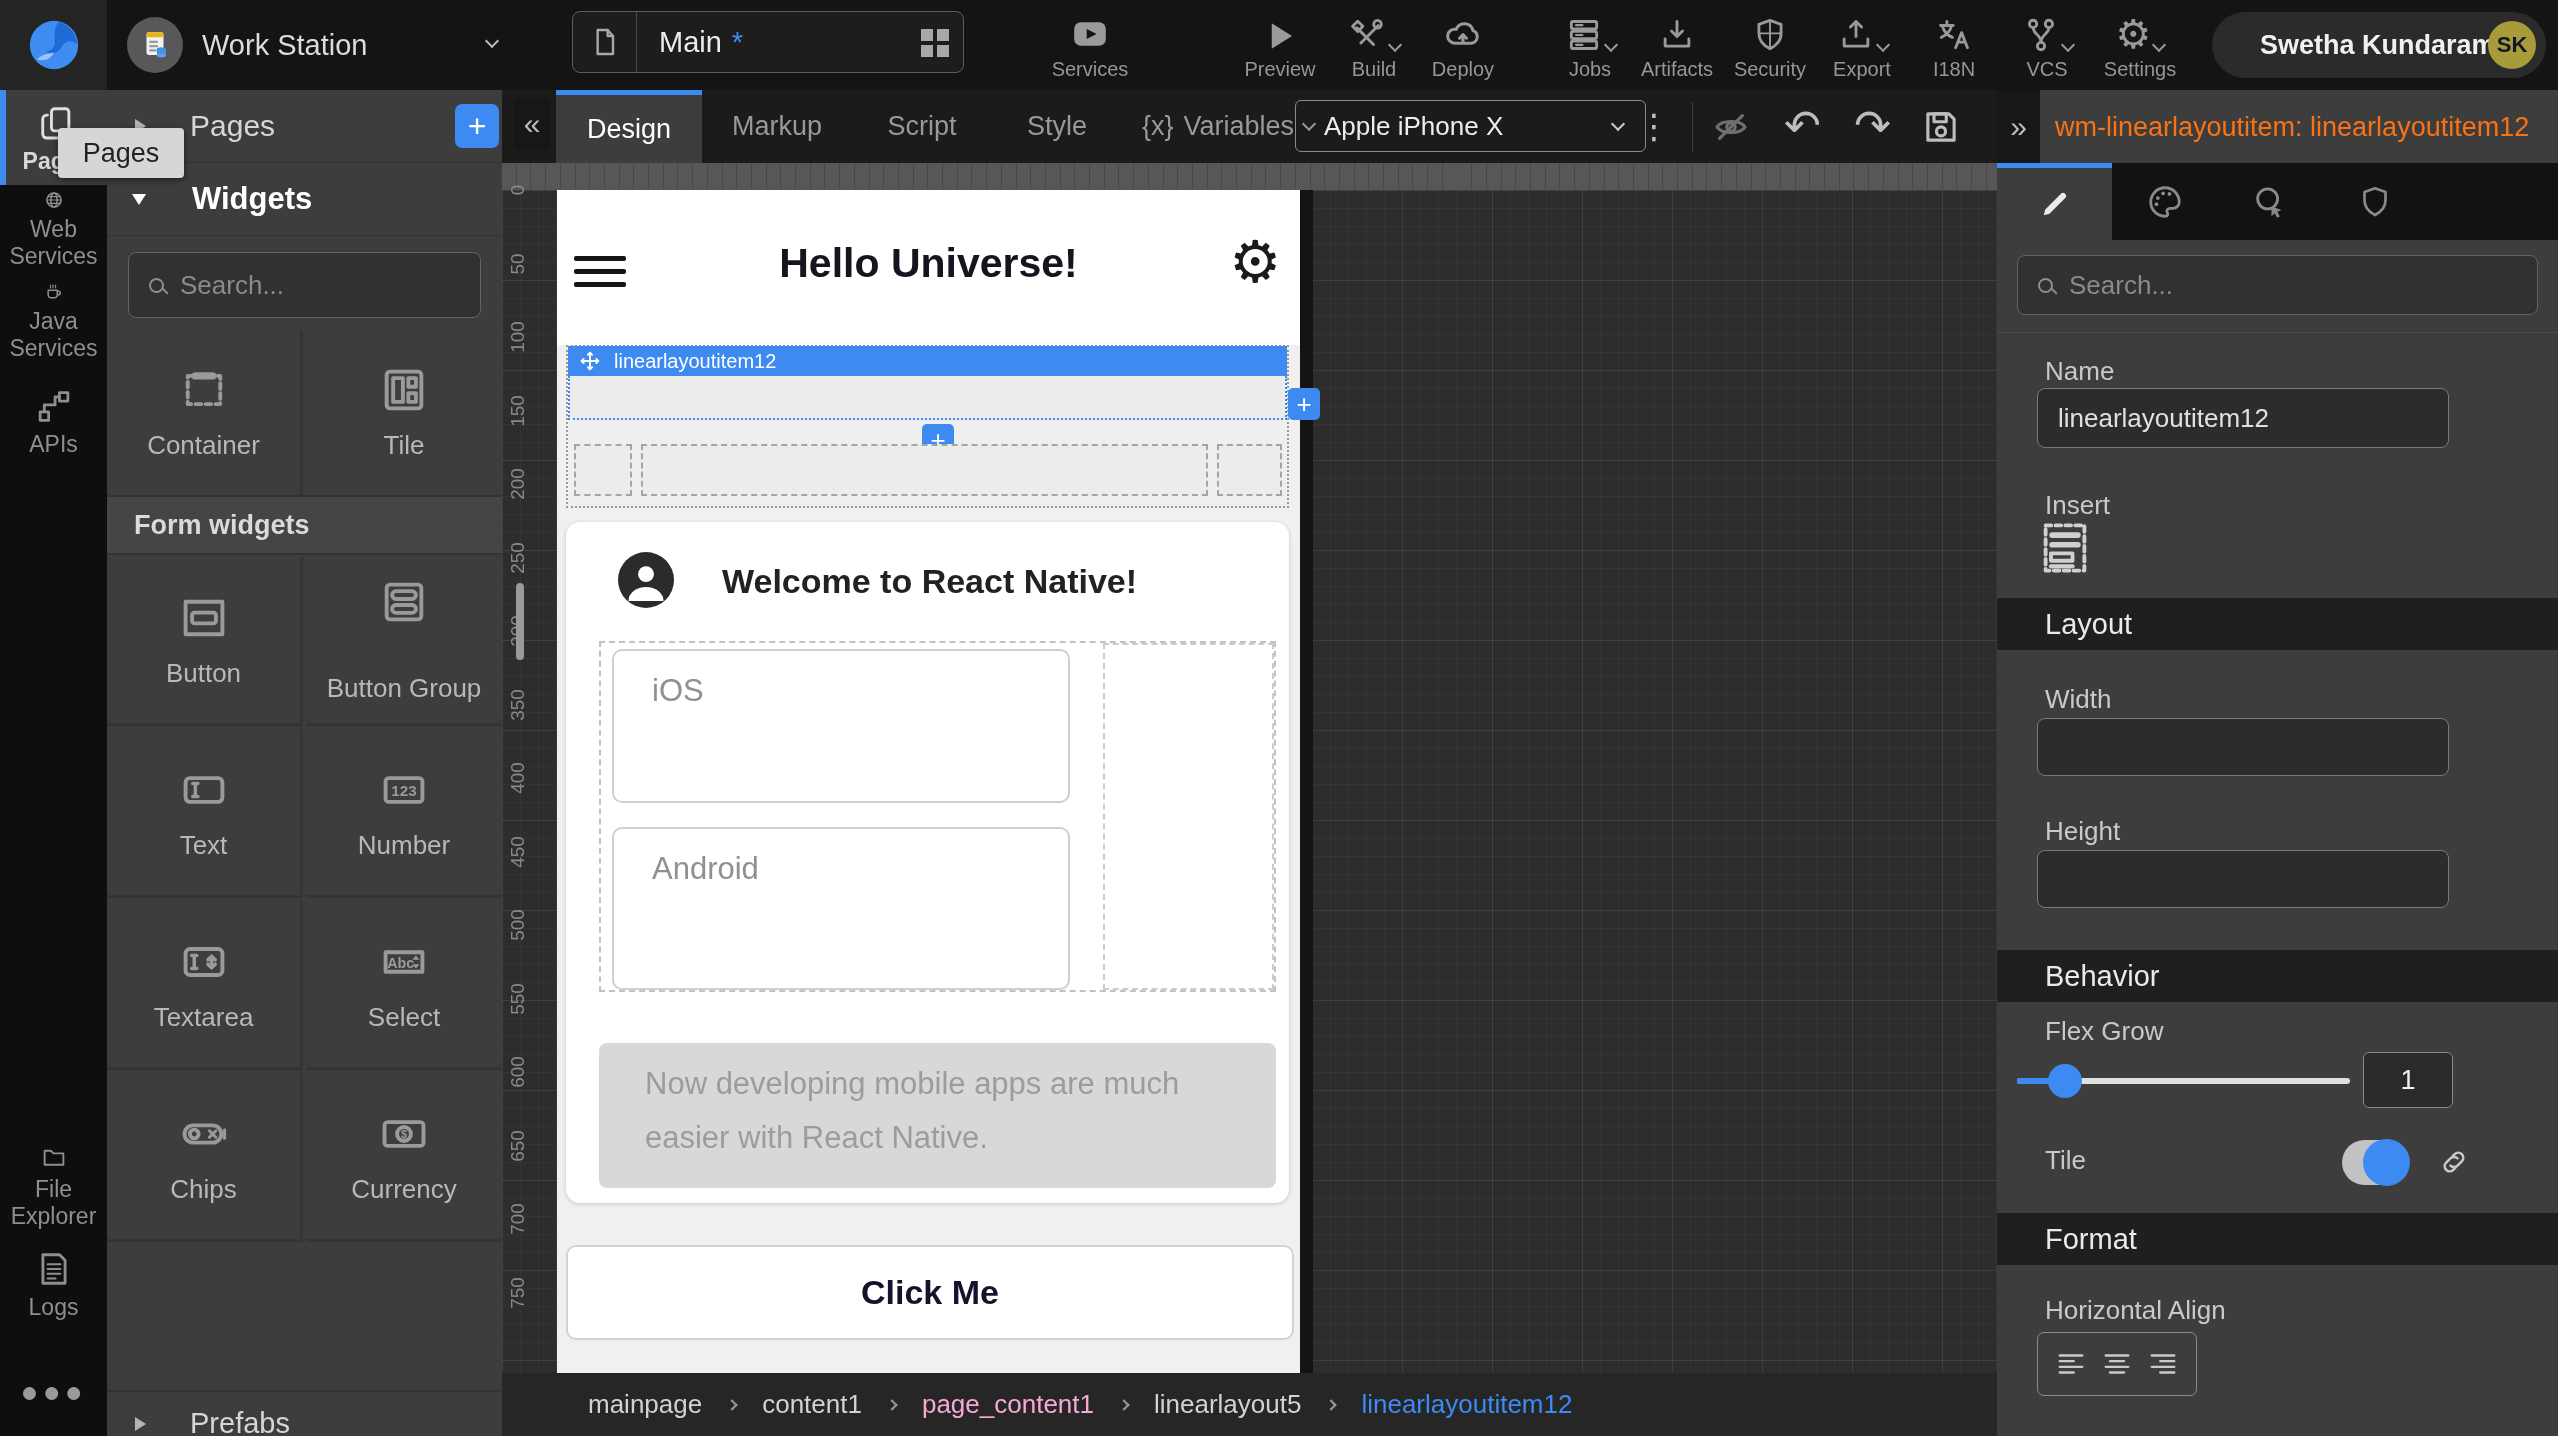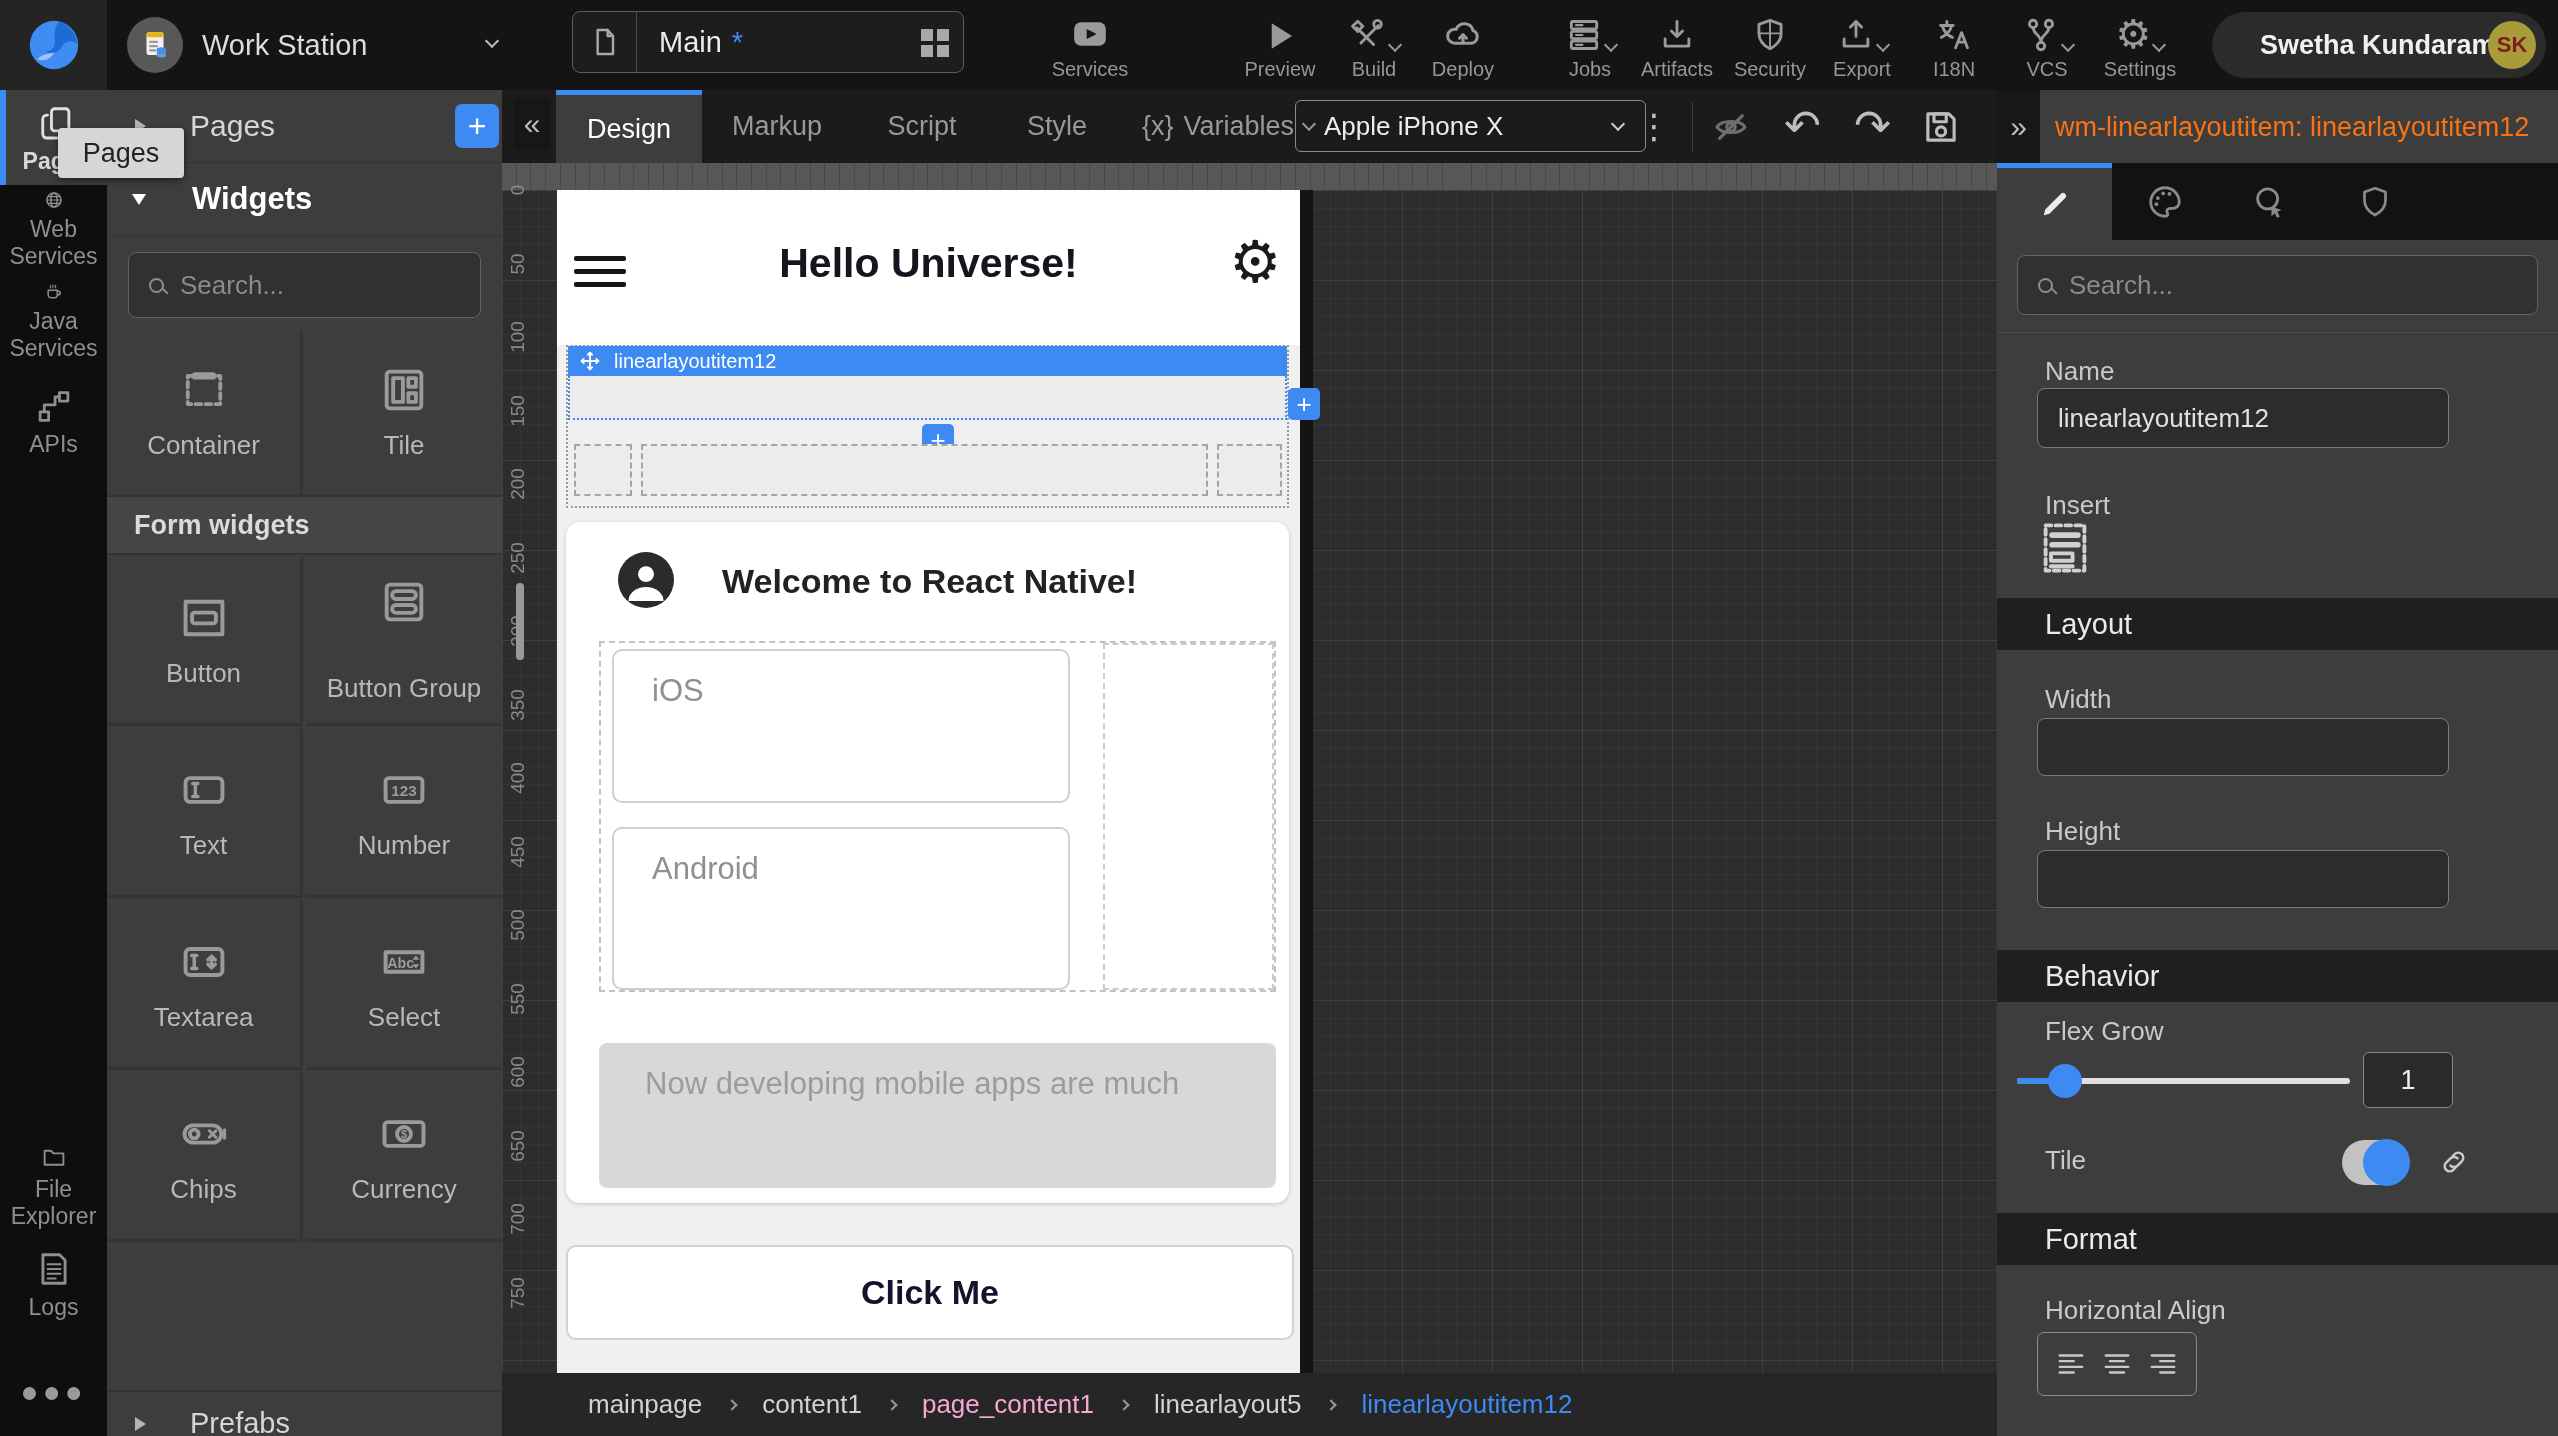--- a/index.html
+++ b/index.html
@@ -196,21 +196,21 @@
     <div class="action" style="left:2140px;">
       <div class="irow">
           <span style="font-size:40px;line-height:40px;color:#9a9a9a;font-family:'DejaVu Sans',sans-serif;">⚙</span>
           <span class="chev" style="margin-bottom:4px;color:#9a9a9a;"></span>
         </div>
       <div class="alabel">Settings</div>
     </div>
 
     <div class="pill" style="left:2212px;top:12px;width:334px;height:66px;">
       <span style="margin-left:48px;font-size:27px;font-weight:bold;color:#f0f0f0;white-space:nowrap;">Swetha Kundaram</span>
-      <div style="position:absolute;right:10px;top:9px;width:48px;height:48px;border-radius:50%;background:#a79b3a;display:flex;align-items:center;justify-content:center;font-size:22px;font-weight:bold;color:#7f1d1d;">SK</div>
+      <div style="position:absolute;right:10px;top:9px;width:48px;height:48px;border-radius:50%;background:#a79b3a;display:flex;align-items:center;justify-content:center;font-size:22px;font-weight:bold;color:#0f172a;">SK</div>
     </div>
   </div>
 
   <div class="rail">
     <div class="rail-item" style="top:0;height:95px;background:#3d3d3d;border-left:6px solid #3d8af2;">
       <svg class="ic" width="38" height="38" viewBox="0 0 24 24" style="margin-top:14px;color:#e0e0e0;">
           <rect x="8.5" y="3" width="11" height="14" rx="2"></rect>
           <path d="M6 7 H5.5 A2.5 2.5 0 0 0 3 9.5 V19 a2.5 2.5 0 0 0 2.5 2.5 H14 a2.5 2.5 0 0 0 2.3 -1.5"></path>
         </svg>
       <div class="rlabel" style="color:#d8d8d8;font-weight:bold;">Pages</div>
@@ -468,20 +468,21 @@
     <div class="abs phone-white" style="left:46px;top:127px;width:458px;height:154px;border:2px solid #cfcfcf;border-radius:10px;">
       <span style="position:absolute;left:38px;top:22px;font-size:31px;color:#909090;">iOS</span>
     </div>
     <div class="abs phone-white" style="left:46px;top:305px;width:458px;height:163px;border:2px solid #cfcfcf;border-radius:10px;">
       <span style="position:absolute;left:38px;top:22px;font-size:31px;color:#909090;">Android</span>
     </div>
     <div class="abs" style="left:537px;top:121px;width:171px;height:347px;border:2px dashed #cccccc;background:#fff;"></div>
     <div class="abs" style="left:33px;top:521px;width:677px;height:145px;background:#d8d8d8;border-radius:8px;">
       <div style="position:absolute;left:46px;top:14px;font-size:31px;color:#9c9c9c;line-height:54px;">
         <div>Now developing mobile apps are much</div>
+        <div>easier with React Native.</div>
       </div>
     </div>
   </div>
 
   <div class="abs phone-white" style="left:566px;top:1245px;width:728px;height:95px;border:2px solid #d2d2d2;border-radius:10px;display:flex;align-items:center;justify-content:center;">
     <span style="font-size:34px;font-weight:bold;color:#13132b;">Click Me</span>
   </div>
 
   <div class="abs" style="left:502px;top:1373px;width:1495px;height:63px;background:#262626;display:flex;align-items:center;gap:26px;padding-left:86px;font-size:26px;">
     <span style="color:#d2d2d2;">mainpage</span>

